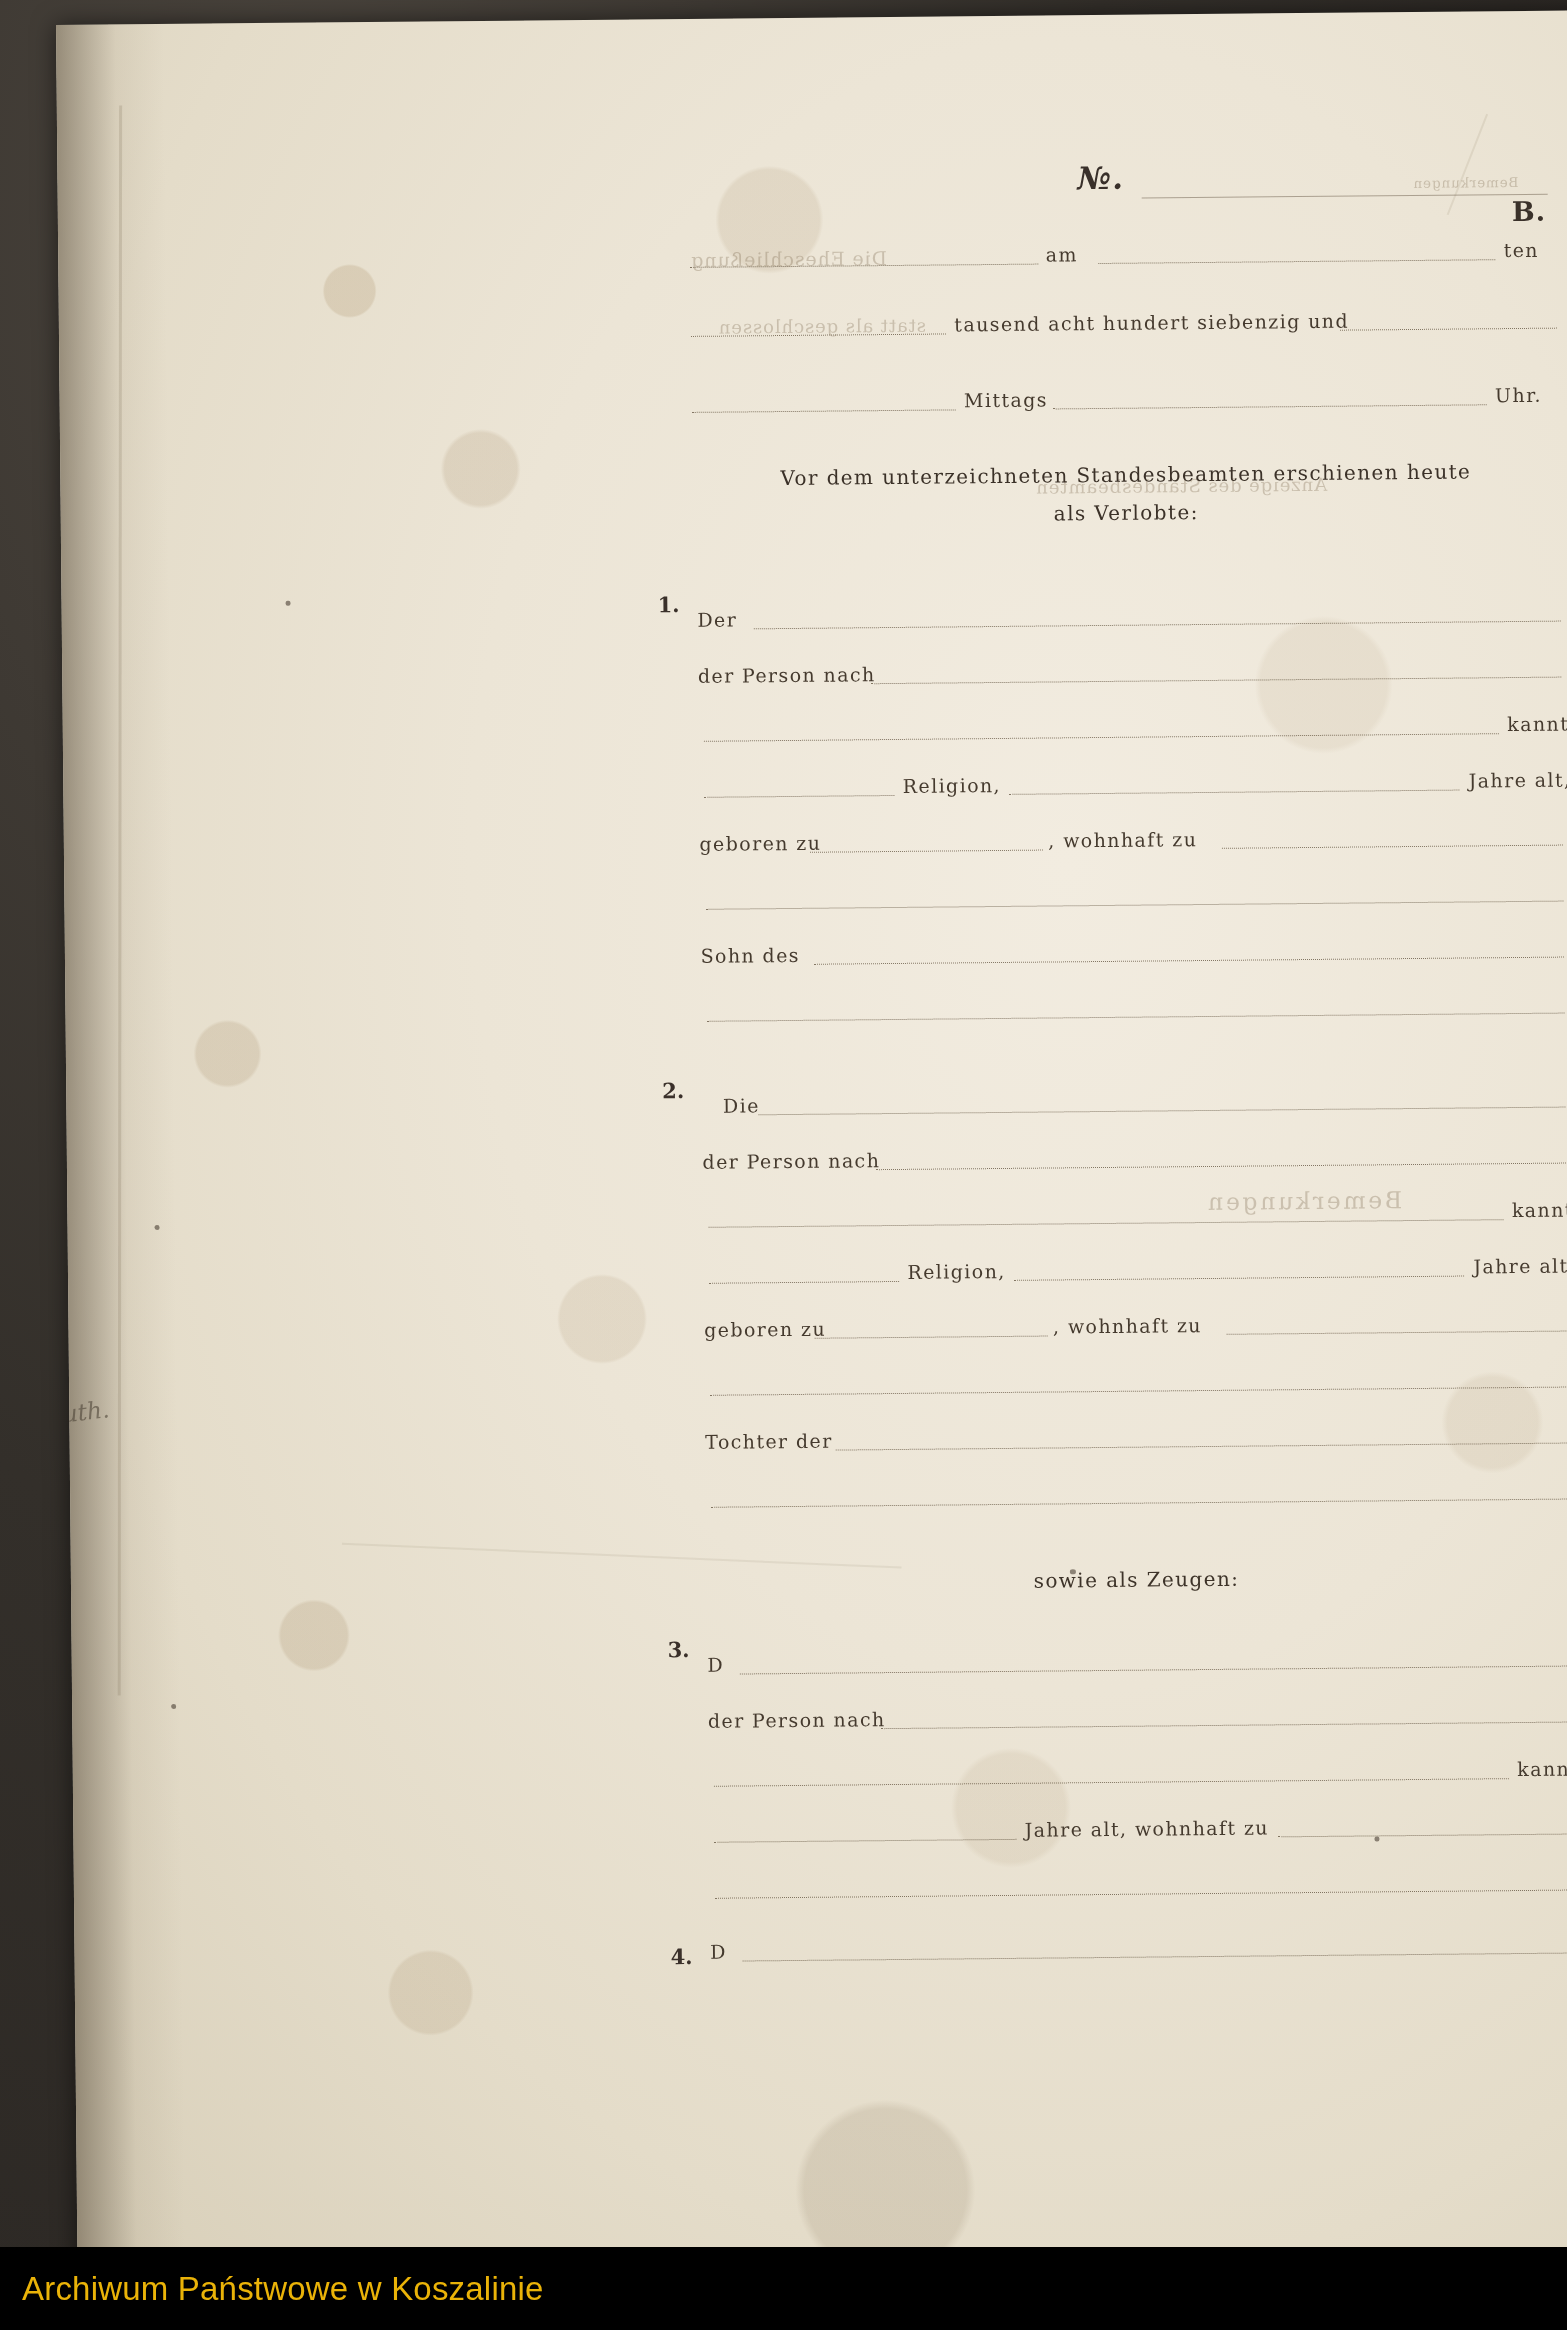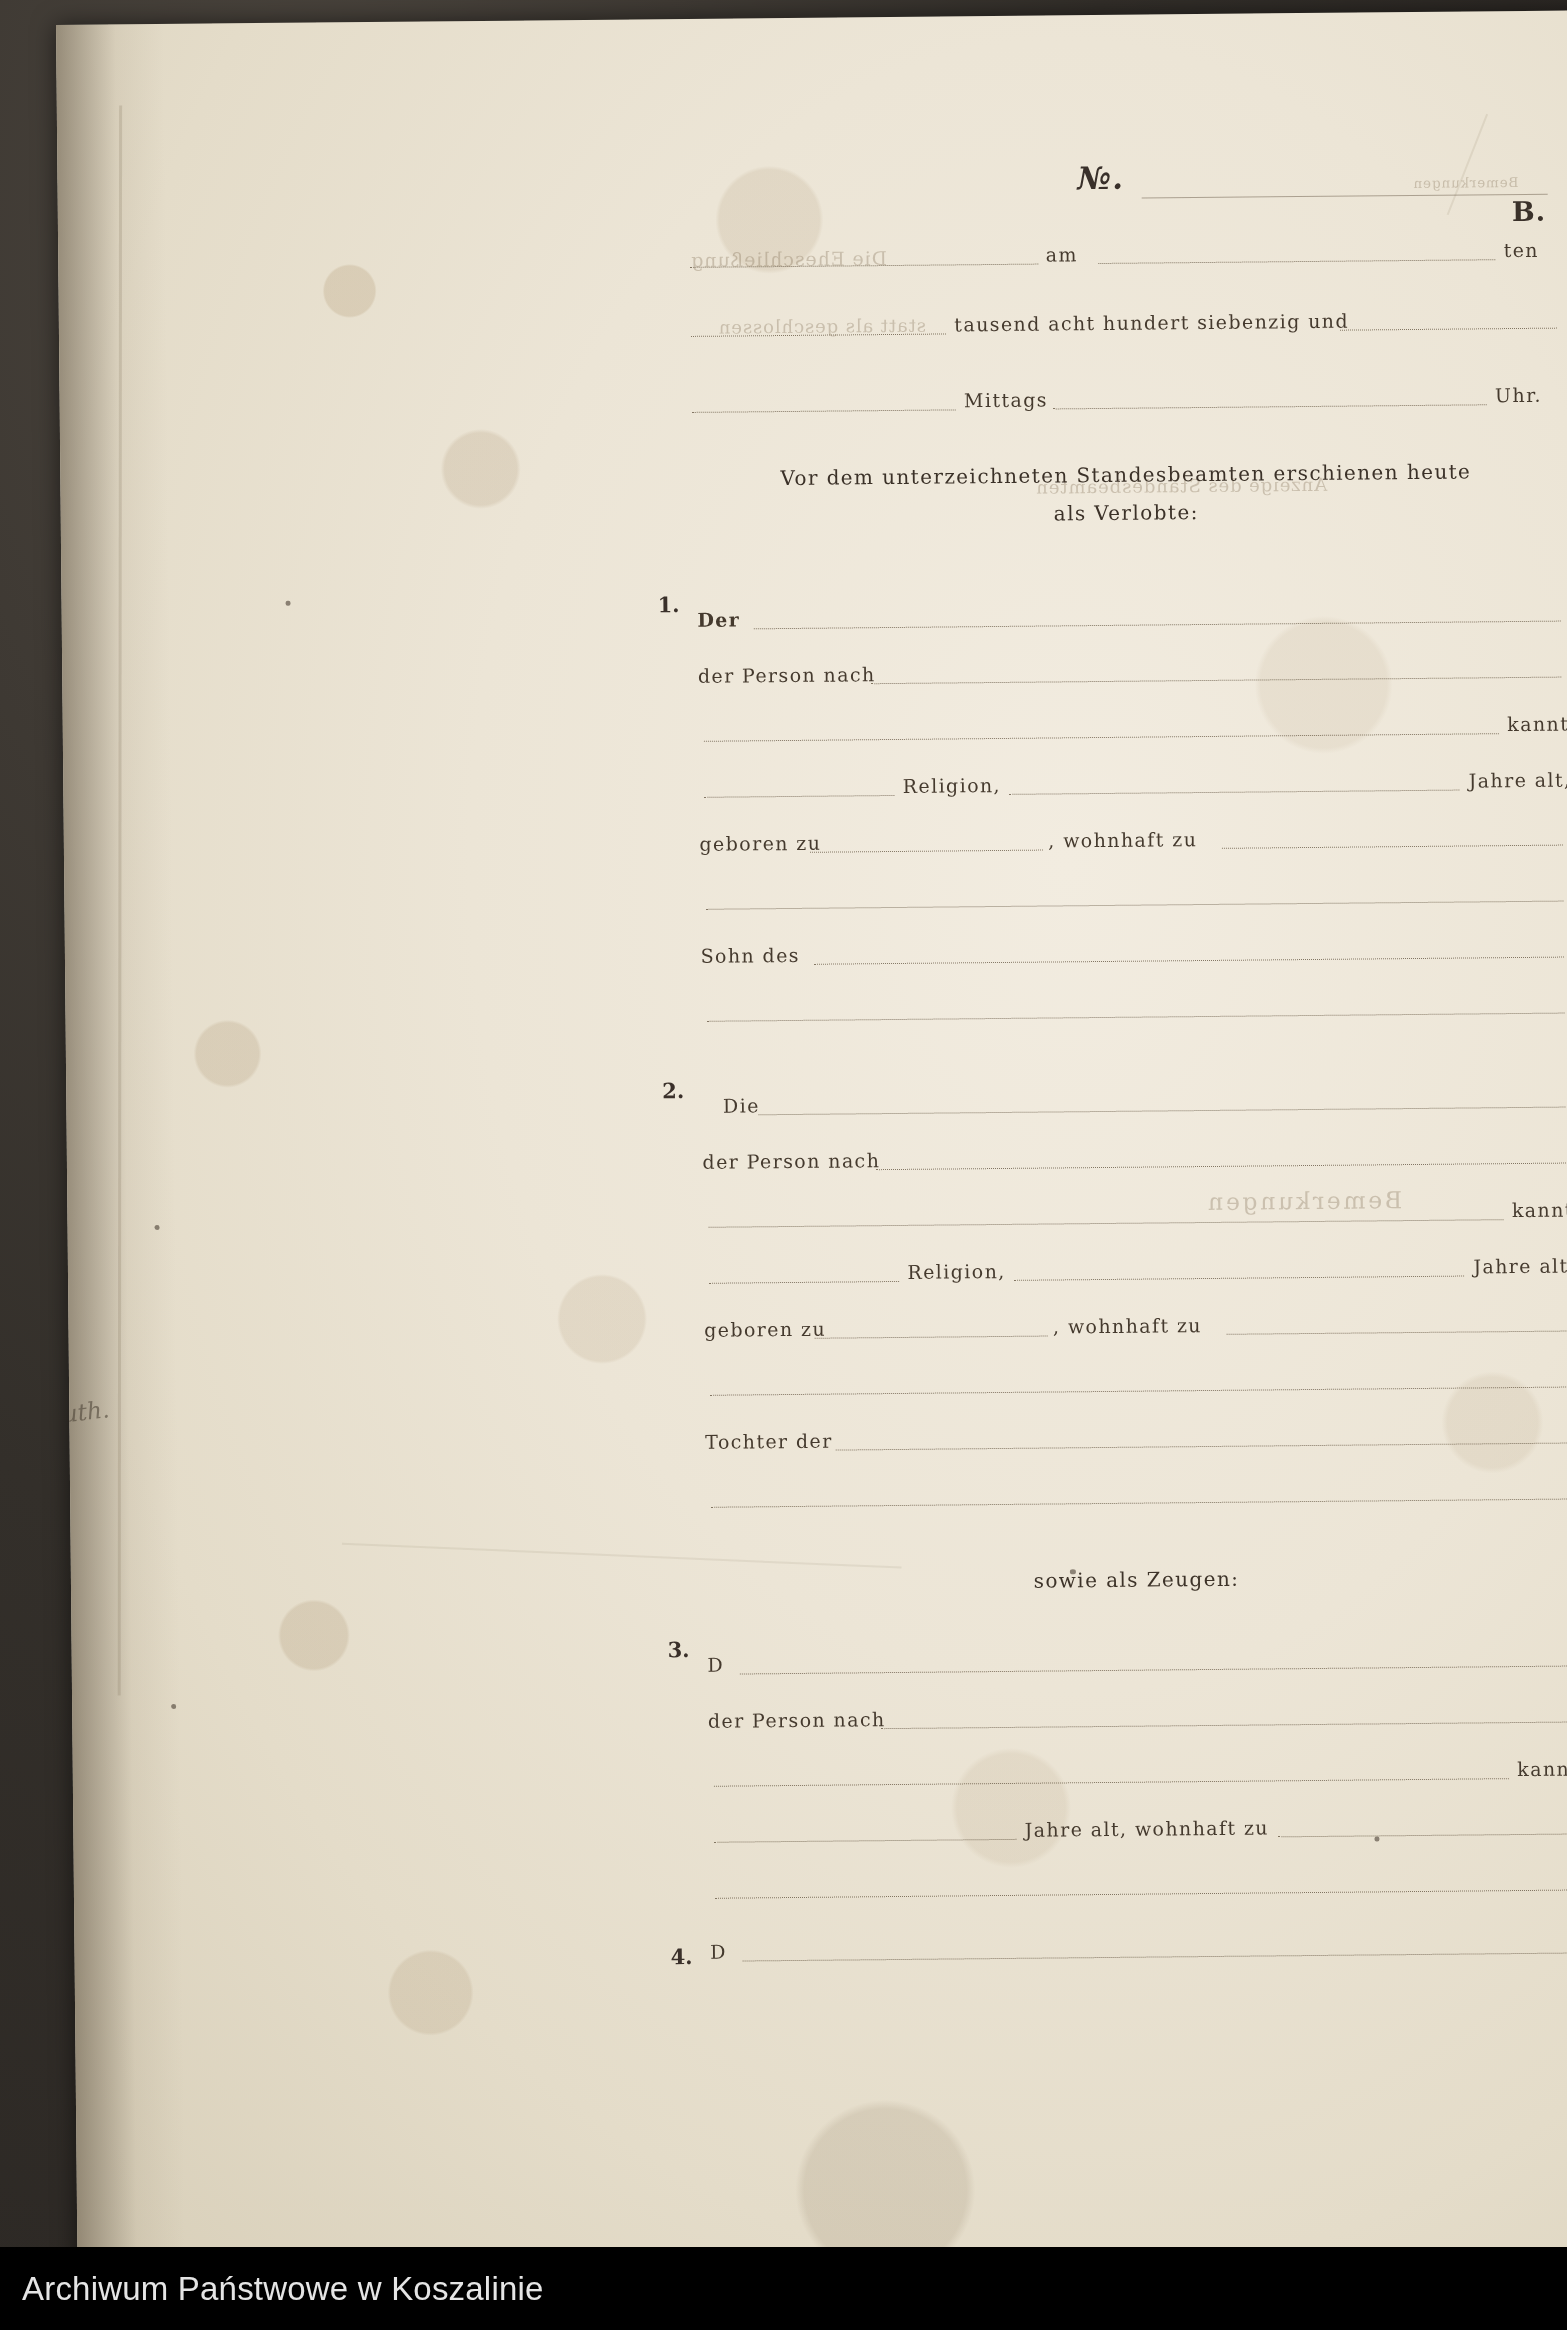--- a/index.html
+++ b/index.html
@@ -186,21 +186,21 @@
 
   .section { position: relative; margin-top: 23.5px; }
 
   .watermark {
     position: absolute;
     left: 0;
     right: 0;
     bottom: 0;
     height: 83px;
     background: #000;
-    color: #e5e5e5;
+    color: #eab308;
     font-family: "Liberation Sans", sans-serif;
     font-size: 33px;
     display: flex;
     align-items: center;
     padding-left: 22px;
     letter-spacing: 0.2px;
   }
 
   .pencil {
     position: absolute;
@@ -271,21 +271,21 @@
 
     <div class="heading">
       <div class="fraktur">Vor dem unterzeichneten Standesbeamten erschienen heute</div>
       <div class="fraktur">als Verlobte:</div>
     </div>
 
     <div class="section" style="margin-top:51px;">
       <div class="item-num" style="left:-36px; top:5.4px;">1.</div>
 
       <div class="row">
-        <div class="txt fraktur" style="left:-1.8px;font-weight:bold;">Der</div>
+        <div class="txt fraktur" style="left:-1.8px;">Der</div>
         <div class="seg" style="left:60px; width:807px;"></div>
       </div>
 
       <div class="row">
         <div class="txt fraktur" style="left:-1.8px;">der Person nach</div>
         <div class="seg" style="left:177px; width:690px;"></div>
       </div>
 
       <div class="row">
         <div class="seg" style="left:9px; width:795px;"></div>

